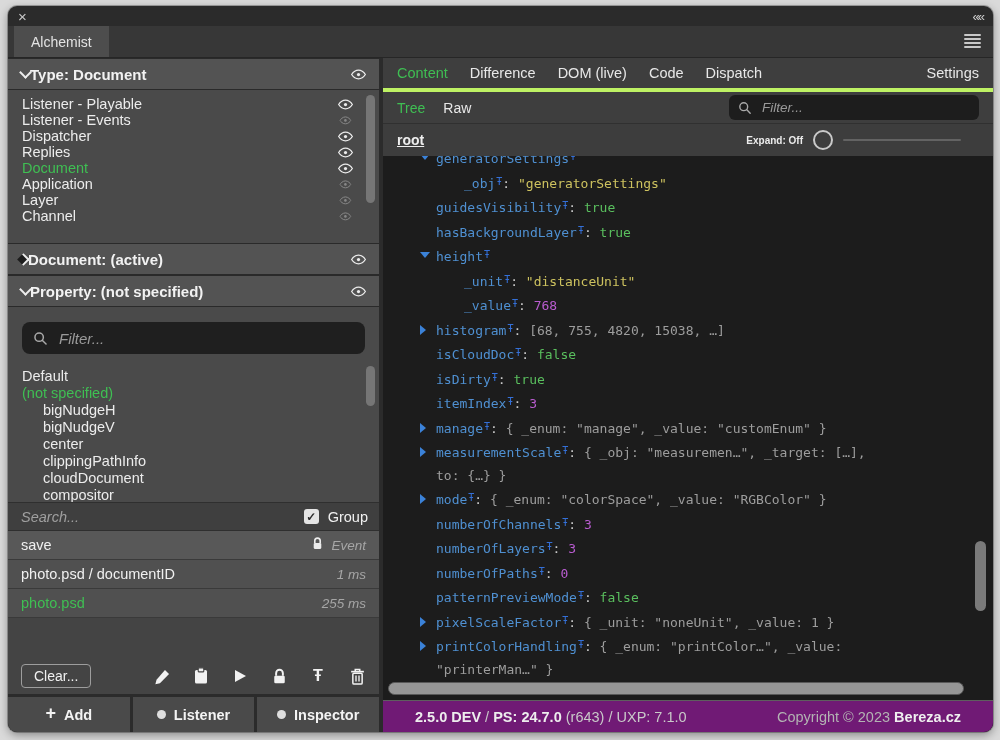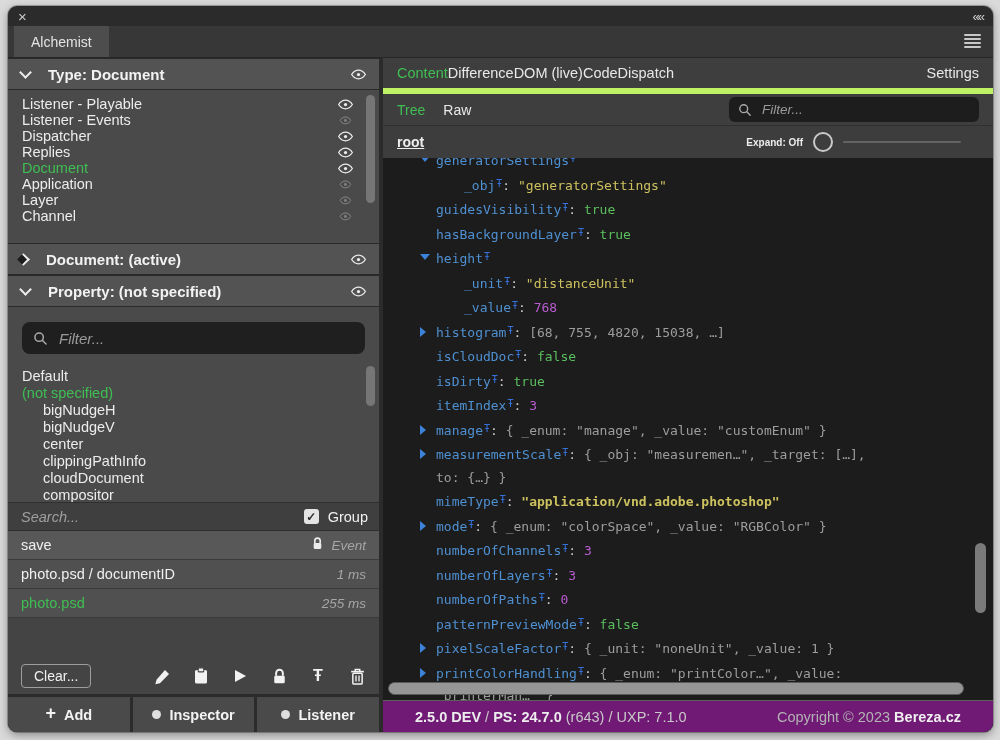--- a/index.html
+++ b/index.html
@@ -11,21 +11,21 @@
   .tabbar{height:31px;background:#373737;border-bottom:1px solid #262626;display:flex;align-items:flex-end;position:relative;}
   .apptab{margin-left:6px;height:31px;display:flex;align-items:center;padding:0 17px;background:#4d4d4d;color:#e3e3e3;font-size:14px;}
   .hamburger{position:absolute;right:12px;top:8px;width:17px;height:14px;display:flex;flex-direction:column;justify-content:space-between;}
   .hamburger i{display:block;height:2px;background:#c9c9c9;border-radius:1px;}
   
   .main{flex:1;display:flex;min-height:0;}
   .left{width:371px;display:flex;flex-direction:column;background:#4a4a4a;min-height:0;}
   .vdivider{width:4px;background:#2b2b2b;}
   .right{flex:1;display:flex;flex-direction:column;min-width:0;background:#1c1c1c;}
   
-  .hdr{height:30px;flex:0 0 30px;background:#535353;border-top:1px solid #2a2a2a;border-bottom:1px solid #2a2a2a;display:flex;align-items:center;padding:0 13px;gap:18px;color:#f2f2f2;font-weight:bold;font-size:15px;}
+  .hdr{height:30px;flex:0 0 30px;background:#535353;border-top:1px solid #2a2a2a;border-bottom:1px solid #2a2a2a;display:flex;align-items:center;padding:0 13px;gap:0;color:#f2f2f2;font-weight:bold;font-size:15px;}
   .chev{width:7px;height:7px;border-right:2px solid #ededed;border-bottom:2px solid #ededed;display:inline-block;flex:0 0 auto;}
   .chev.down{transform:rotate(45deg);margin-top:-4px;}
   .chev.right{transform:rotate(-45deg);margin-left:-2px;}
   .hdr .eye{margin-left:auto;}
   .eye{width:16px;height:12px;display:inline-flex;align-items:center;justify-content:center;color:#ececec;}
   .eye.dim{opacity:.38;transform:scale(.8);}
   .eye svg{width:15px;height:11px;display:block;}
   
   .typelist{height:147px;flex:0 0 147px;background:#4a4a4a;overflow:hidden;position:relative;padding:6px 0 0 14px;}
   .trow{display:flex;align-items:center;height:16px;font-size:14.5px;color:#ececec;padding-right:26px;}
@@ -60,21 +60,21 @@
   .ltools{margin-left:auto;display:flex;align-items:center;gap:21px;}
   .tico{width:18px;height:18px;display:inline-flex;align-items:center;justify-content:center;color:#f2f2f2;}
   .play-tri{width:0;height:0;border-left:11px solid #f2f2f2;border-top:6.5px solid transparent;border-bottom:6.5px solid transparent;}
   .pinglyph{font-size:16px;font-weight:bold;color:#f2f2f2;line-height:1;}
   
   .bbtns{height:35px;flex:0 0 35px;background:#2b2b2b;display:flex;gap:3px;padding-top:3px;}
   .bbtn{flex:1;background:#4a4a4a;display:flex;align-items:center;justify-content:center;gap:8px;color:#f3f3f3;font-weight:bold;font-size:14.5px;}
   .bbtn .plus{font-size:18px;font-weight:bold;margin-top:-2px;}
   .bbtn .dot{width:9px;height:9px;border-radius:50%;background:#dedede;}
   
-  .rtabs{height:30px;flex:0 0 30px;background:#3e3e3e;border-bottom:6px solid #bef264;display:flex;align-items:center;padding:0 14px;font-size:14.5px;color:#e8e8e8;}
+  .rtabs{height:30px;flex:0 0 30px;background:#3e3e3e;border-bottom:4px solid #bef264;display:flex;align-items:center;padding:0 14px;gap:22px;font-size:14.5px;color:#e8e8e8;}
   .rtabs .settings{margin-left:auto;}
   .subtabs{height:31px;flex:0 0 31px;background:#3e3e3e;display:flex;align-items:center;padding:0 14px;gap:18px;font-size:14px;color:#e8e8e8;}
   .minifilter{margin-left:auto;width:232px;height:25px;background:#1d1d1d;border-radius:6px;display:flex;align-items:center;gap:8px;padding:0 9px;}
   .minifilter input{flex:1;background:transparent;border:none;outline:none;color:#dcdcdc;font-size:13.5px;font-style:italic;font-family:"Liberation Sans",sans-serif;}
   .minifilter input::placeholder{color:#9a9a9a;}
   .crumbbar{height:32px;flex:0 0 32px;background:#3d3d3d;border-top:1px solid #303030;display:flex;align-items:center;padding:0 14px;}
   .rootlink{color:#eeeeee;font-size:14px;font-weight:bold;text-decoration:underline;}
   .expandwrap{margin-left:auto;display:flex;align-items:center;gap:10px;margin-right:18px;}
   .expandlbl{color:#ececec;font-size:10px;font-weight:bold;}
   .knob{width:16px;height:16px;border-radius:50%;border:2.5px solid #c9c9c9;background:transparent;flex:0 0 auto;}
@@ -314,25 +314,25 @@
           </div>
       </div>
 
       <div class="bbtns" id="bbtns">
           <div class="bbtn">
             <span class="plus">+</span>
             <span>Add</span>
           </div>
           <div class="bbtn">
             <span class="dot"></span>
-            <span>Inspector</span>
+            <span>Listener</span>
           </div>
           <div class="bbtn">
             <span class="dot"></span>
-            <span>Listener</span>
+            <span>Inspector</span>
           </div>
         </div>
     </div>
 
     <div class="vdivider"></div>
 
     <div class="right">
       <div class="rtabs" id="rtabs">
           <span class="green">Content</span>
           <span class="">Difference</span>
@@ -373,21 +373,20 @@
             <div class="tline" style="padding-left:53px"><span class="k">hasBackgroundLayer</span><span class="pin">Ŧ</span><span>: </span><span class="vb">true</span></div>
             <div class="tline" style="padding-left:53px"><span class="arr down" style="left:37px"></span><span class="k">height</span><span class="pin">Ŧ</span></div>
             <div class="tline" style="padding-left:81px"><span class="k">_unit</span><span class="pin">Ŧ</span><span>: </span><span class="vs">"distanceUnit"</span></div>
             <div class="tline" style="padding-left:81px"><span class="k">_value</span><span class="pin">Ŧ</span><span>: </span><span class="vn">768</span></div>
             <div class="tline" style="padding-left:53px"><span class="arr right" style="left:37px"></span><span class="k">histogram</span><span class="pin">Ŧ</span><span>: </span><span class="vp">[68, 755, 4820, 15038, …]</span></div>
             <div class="tline" style="padding-left:53px"><span class="k">isCloudDoc</span><span class="pin">Ŧ</span><span>: </span><span class="vb">false</span></div>
             <div class="tline" style="padding-left:53px"><span class="k">isDirty</span><span class="pin">Ŧ</span><span>: </span><span class="vb">true</span></div>
             <div class="tline" style="padding-left:53px"><span class="k">itemIndex</span><span class="pin">Ŧ</span><span>: </span><span class="vn">3</span></div>
             <div class="tline" style="padding-left:53px"><span class="arr right" style="left:37px"></span><span class="k">manage</span><span class="pin">Ŧ</span><span>: </span><span class="vp">{ _enum: "manage", _value: "customEnum" }</span></div>
             <div class="tline" style="padding-left:53px"><span class="arr right" style="left:37px"></span><span class="k">measurementScale</span><span class="pin">Ŧ</span><span>: </span><span class="vp">{ _obj: "measuremen…", _target: […],</span><br><span class="vp">to: {…} }</span></div>
-            <div class="tline" style="padding-left:53px"><span class="k">mimeType</span><span class="pin">Ŧ</span><span>: </span><span class="vs b">"application/vnd.adobe.photoshop"</span></div>
             <div class="tline" style="padding-left:53px"><span class="arr right" style="left:37px"></span><span class="k">mode</span><span class="pin">Ŧ</span><span>: </span><span class="vp">{ _enum: "colorSpace", _value: "RGBColor" }</span></div>
             <div class="tline" style="padding-left:53px"><span class="k">numberOfChannels</span><span class="pin">Ŧ</span><span>: </span><span class="vn">3</span></div>
             <div class="tline" style="padding-left:53px"><span class="k">numberOfLayers</span><span class="pin">Ŧ</span><span>: </span><span class="vn">3</span></div>
             <div class="tline" style="padding-left:53px"><span class="k">numberOfPaths</span><span class="pin">Ŧ</span><span>: </span><span class="vn">0</span></div>
             <div class="tline" style="padding-left:53px"><span class="k">patternPreviewMode</span><span class="pin">Ŧ</span><span>: </span><span class="vb">false</span></div>
             <div class="tline" style="padding-left:53px"><span class="arr right" style="left:37px"></span><span class="k">pixelScaleFactor</span><span class="pin">Ŧ</span><span>: </span><span class="vp">{ _unit: "noneUnit", _value: 1 }</span></div>
             <div class="tline" style="padding-left:53px"><span class="arr right" style="left:37px"></span><span class="k">printColorHandling</span><span class="pin">Ŧ</span><span>: </span><span class="vp">{ _enum: "printColor…", _value:</span><br><span class="vp">"printerMan…" }</span></div>
           </div>
         <div class="vthumb"></div>
         <div class="hscroll">

